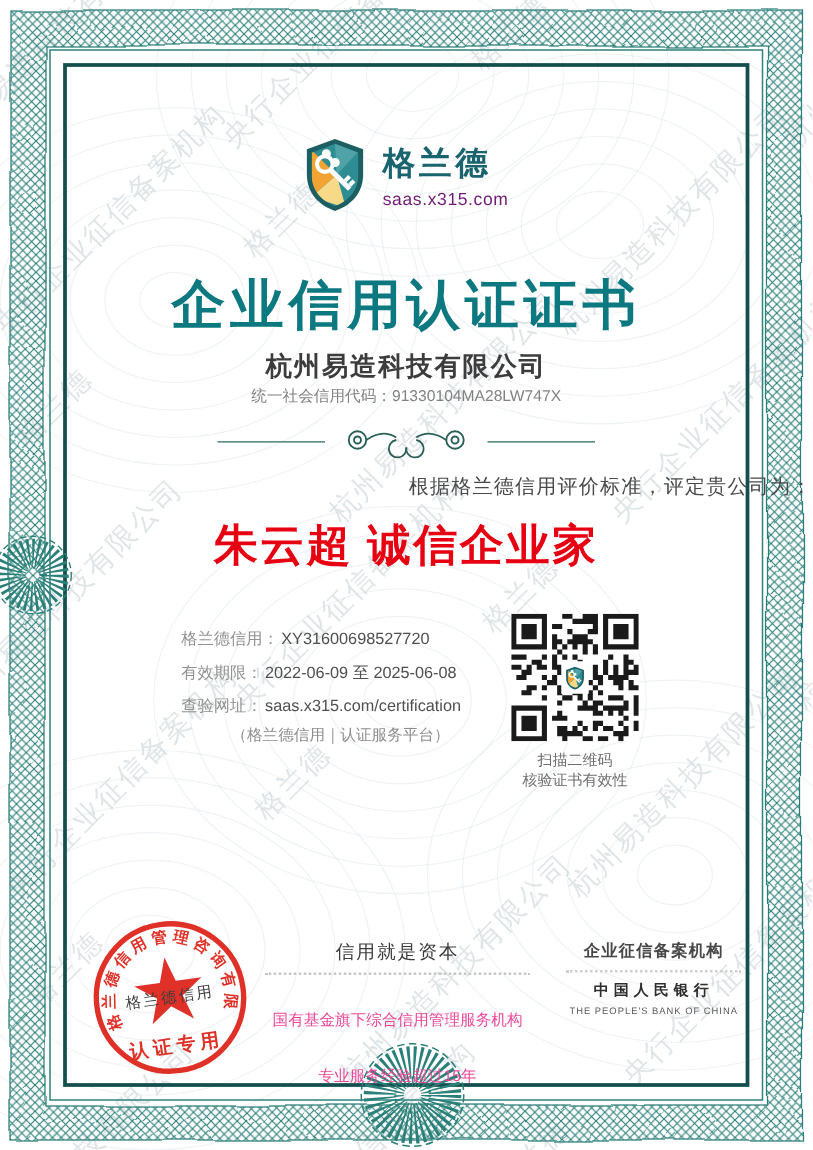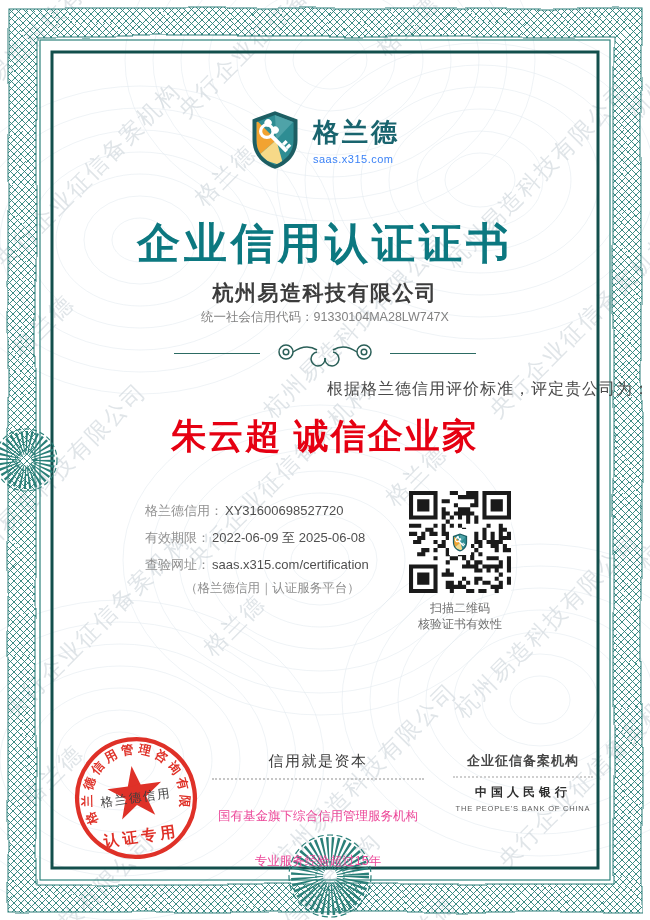--- a/index.html
+++ b/index.html
@@ -8,21 +8,21 @@
   .abs{position:absolute;}
   
   .bg-contours{left:0;top:0;z-index:0;}
   .wm-layer{left:0;top:0;width:650px;height:920px;z-index:1;pointer-events:none;}
   .wm{position:absolute;white-space:nowrap;font-size:23px;color:#ccd4da;opacity:.6;
       transform:rotate(-45deg);letter-spacing:2px;}
   .border-svg{left:0;top:0;z-index:2;pointer-events:none;}
   
   .logo-row{top:110px;left:0;width:100%;display:flex;justify-content:center;align-items:center;gap:13px;z-index:3;}
   .brand-name{font-size:26px;font-weight:bold;color:#19646e;letter-spacing:3px;}
-  .brand-domain{font-size:11px;color:#3b82f6;margin-top:3px;letter-spacing:.5px;}
+  .brand-domain{font-size:14px;color:#701a75;margin-top:3px;letter-spacing:.5px;}
   .cert-title{top:191px;left:0;width:100%;text-align:center;font-size:43px;font-weight:bold;
       color:#0c7880;letter-spacing:4px;z-index:3;margin-top:24px;}
   .company{top:279px;left:0;width:100%;text-align:center;font-size:21px;font-weight:bold;
       color:#3c3c3c;letter-spacing:1.5px;z-index:3;}
   .code{top:309px;left:0;width:100%;text-align:center;font-size:12.5px;color:#828282;z-index:3;}
   .divider{top:339px;left:0;width:100%;display:flex;justify-content:center;align-items:center;gap:10px;z-index:3;}
   .divider .line{width:86px;height:1px;background:#2c6b63;}
   .statement{top:379px;left:0;width:100%;text-align:right;font-size:16px;color:#494949;
       letter-spacing:1px;z-index:3;}
   .award{top:413px;left:0;width:100%;text-align:center;font-size:35px;font-weight:bold;

